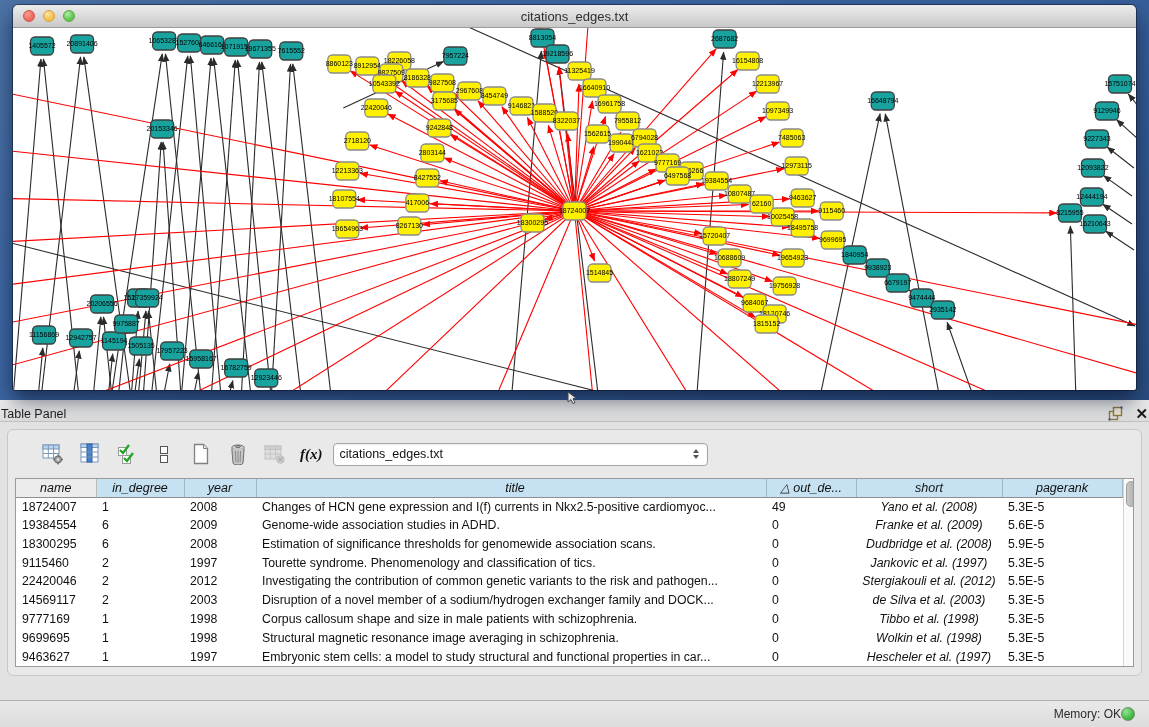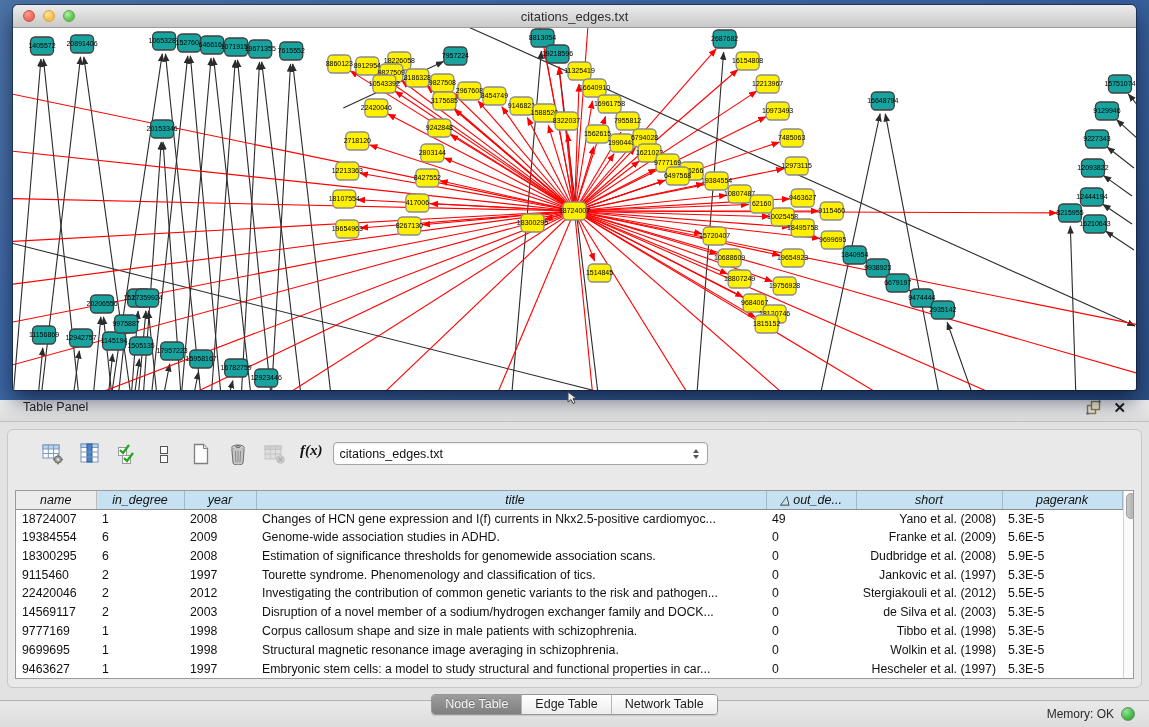--- a/index.html
+++ b/index.html
@@ -21,66 +21,66 @@
   .tl.yel { background:radial-gradient(circle at 35% 30%,#ffe4a3,#f5bf4f 60%); border:1px solid #d9a03e; }
   .tl.grn { background:radial-gradient(circle at 35% 30%,#b2efa6,#61c554 60%); border:1px solid #58a942; }
   .wtitle { width:100%; text-align:center; font-size:13px; color:#2f2f2f; font-weight:500; }
   .canvas { flex:1; background:#ffffff; position:relative; }
   .canvas svg { position:absolute; inset:0; width:100%; height:100%; }
   .cursor { position:absolute; left:567px; top:391px; z-index:5; }
 
   
   .tpanel { width:1149px; height:300px; background:#e2e2e2; display:flex; flex-direction:column; }
   .tp-head { height:22px; flex:0 0 22px; background:linear-gradient(#f1f1f1,#dddddd);
-    border-bottom:1px solid #c2c2c2; display:flex; align-items:flex-start; padding:0 23px; }
+    border-bottom:1px solid #c2c2c2; display:flex; align-items:flex-end; padding:0 1px; }
   .tp-title { font-size:12.5px; color:#1f1f1f; }
   .tp-actions { margin-left:auto; display:flex; align-items:center; gap:12px; }
   .tp-close { font-size:15px; font-weight:700; color:#1a1a1a; line-height:1; cursor:default; }
   .tp-group { margin:7px 7px 0 7px; border:1px solid #c7c7c7; border-radius:6px;
     background:#e9e9e9; padding:12px 7px 8px 7px; }
-  .tp-toolbar { display:flex; align-items:flex-start; padding:0 0 24px 26px; }
+  .tp-toolbar { display:flex; align-items:center; padding:0 0 12px 26px; }
   .tbtn { background:none; border:none; padding:0; margin-right:13px; width:24px; height:24px;
     display:inline-flex; align-items:center; justify-content:center; }
   .fx { font-family:"Liberation Serif", serif; font-style:italic; font-weight:700;
     font-size:15px; color:#111; margin-right:10px; }
   .combo { width:375px; height:23px; background:#fff; border:1px solid #a5a5a5; border-radius:4px;
     display:flex; align-items:center; padding:0 6px; box-shadow:inset 0 1px 2px rgba(0,0,0,.08); }
   .combo-text { font-size:12.5px; color:#111; flex:1; }
   .combo-arrows { display:flex; flex-direction:column; gap:2px; align-items:center; padding-right:2px; }
   .combo-arrows i { width:0; height:0; border-left:3.5px solid transparent; border-right:3.5px solid transparent; }
   .arr-up { border-bottom:4px solid #555; }
   .arr-dn { border-top:4px solid #555; }
 
   .tbl-wrap { display:flex; border:1px solid #9a9a9a; background:#fff; height:189px; overflow:hidden; }
   table { border-collapse:collapse; table-layout:fixed; width:1106px; }
   th { height:18px; font-size:12.5px; font-weight:400; color:#111; text-align:center;
     background:#c6e2f2; border-right:1px solid #9fb9ca; border-bottom:1px solid #8e8e8e;
     overflow:hidden; white-space:nowrap;font-style:italic; }
   th.namecol { background:#ececec; border-right:1px solid #bcbcbc; }
   td { height:16.9px; font-size:12.3px; color:#101010; padding:0 6px; white-space:nowrap;
     overflow:hidden; }
-  td.c { text-align:right; }
+  td.c { text-align:center;font-style:italic; }
   .vscroll { width:15px; background:#fafafa; border-left:1px solid #d4d4d4; position:relative; }
   .vthumb { position:absolute; top:2px; left:2px; width:10px; height:26px; border-radius:5px;
     background:linear-gradient(90deg,#c9c9c9,#ababab); border:1px solid #9e9e9e; }
 
   .tp-tabs { display:flex; justify-content:center; padding-top:6px; }
   .seg { display:inline-flex; border:1px solid #979797; border-radius:4px; overflow:hidden;
     box-shadow:0 1px 1px rgba(0,0,0,.12); }
   .seg button { border:none; font-family:"Liberation Sans",sans-serif; font-size:12.5px;
     padding:2px 13px 3px; background:linear-gradient(#ffffff,#ededed); color:#1d1d1d;
     border-left:1px solid #b5b5b5; }
   .seg button:first-child { border-left:none; }
   .seg button.active { background:linear-gradient(#9d9d9d,#7f7f7f); color:#f4f4f4;
     text-shadow:0 -1px 0 rgba(0,0,0,.25); }
 
   
   .statusbar { width:1149px; height:27px; background:linear-gradient(#e9e9e9,#dcdcdc);
     border-top:1px solid #b0b0b0; display:flex; align-items:center; justify-content:flex-end;
-    gap:7px; padding-right:14px; }
+    padding-right:14px; }
   .mem-label { font-size:12px; color:#2b2b2b; }
   .memdot { width:14px; height:14px; border-radius:50%; border:1px solid #6f8f6f;
     background:radial-gradient(circle at 35% 30%,#97e297,#3cb83c 65%,#2e9e2e); }
 </style>
 </head>
 <body>
 
 <div class="desktop">
   <div class="net-window">
     <div class="titlebar">
@@ -814,25 +814,18 @@
               <td>5.3E-5</td>
             </tr>
           </tbody>
       </table>
       <div class="vscroll">
         <div class="vthumb"></div>
       </div>
     </div>
   </div>
 
-  <div class="tp-tabs">
-    <span class="seg" id="tabs">
-        <button class="active">Node Table</button>
-        <button>Edge Table</button>
-        <button>Network Table</button>
-      </span>
-  </div>
 </div>
 
 <div class="statusbar">
   <span class="mem-label">Memory: OK</span>
   <span class="memdot"></span>
 </div>
 
 </body></html>

